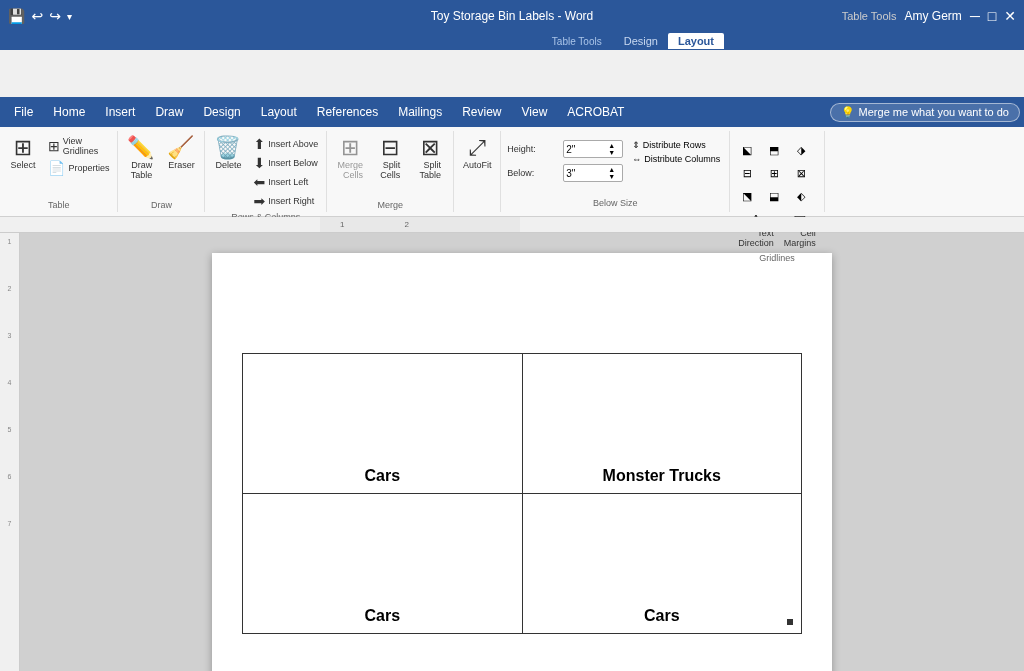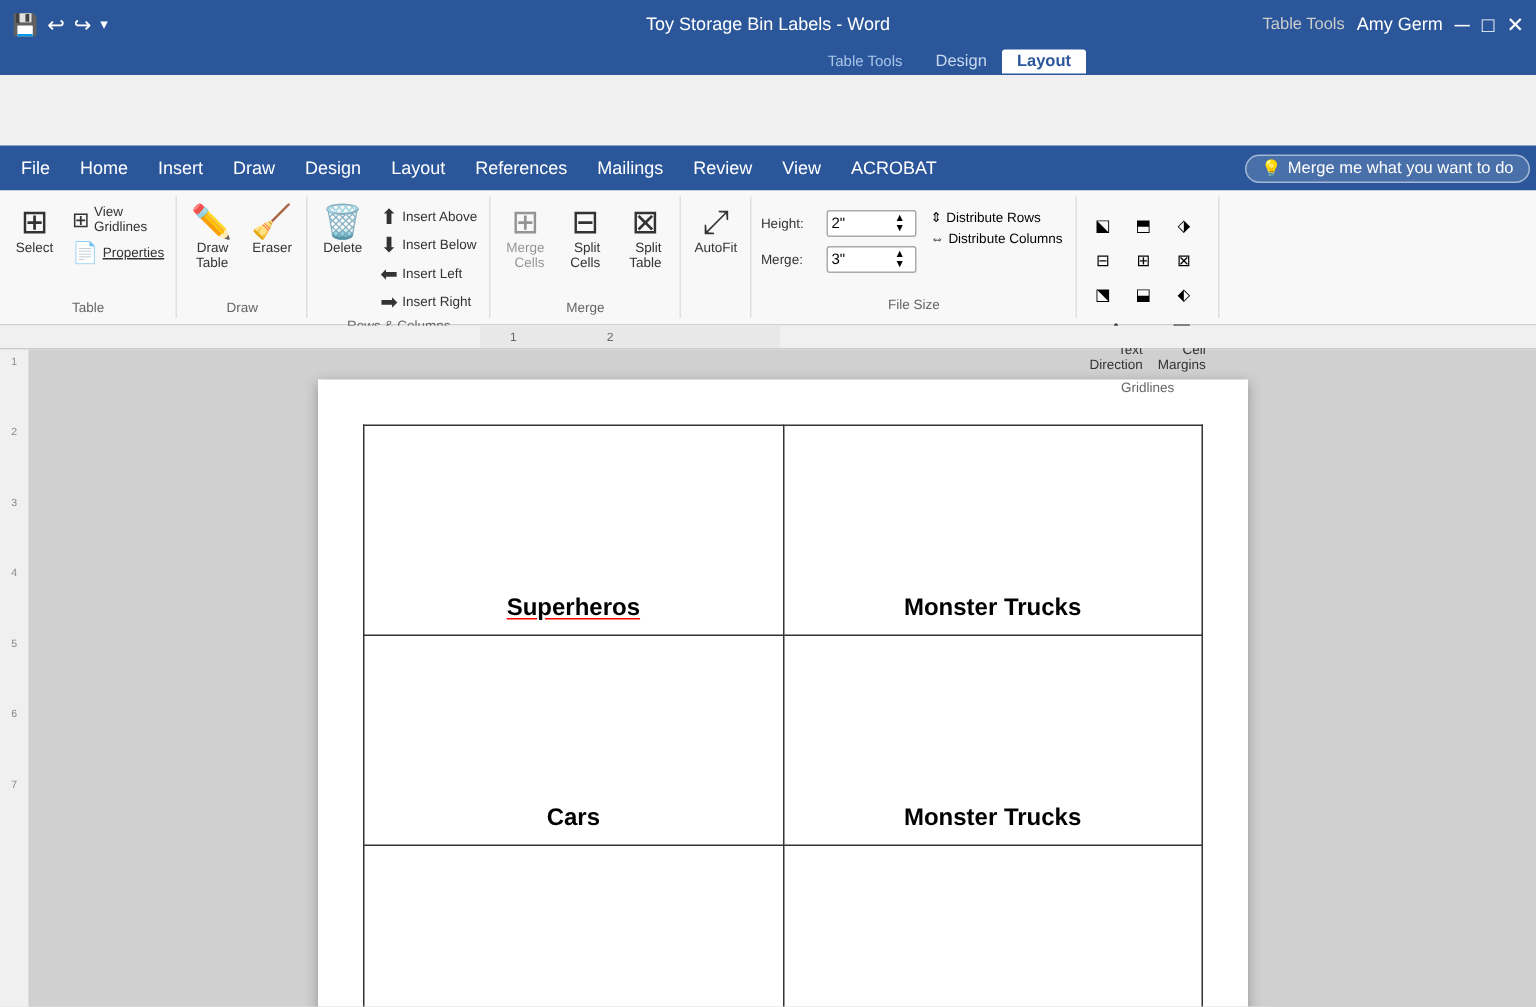--- a/index.html
+++ b/index.html
@@ -104,21 +104,21 @@
       border-radius: 2px;
       font-size: 9px;
       color: #333;
       gap: 3px;
       min-width: 36px;
     }
     .ribbon-btn-sm .btn-icon-sm { font-size: 14px; }
     .cell-size-row {
       display: flex;
       align-items: center;
-      gap: 4px;
+      gap: 16px;
       padding: 1px 0;
     }
     .cell-size-label { font-size: 9px; color: #333; width: 40px; }
     .cell-size-input {
       display: flex;
       align-items: center;
       border: 1px solid #aaa;
       border-radius: 2px;
       background: white;
       padding: 1px 2px;
@@ -301,21 +301,21 @@
         <span class="btn-icon">⊞</span>
         <span class="btn-label">Select</span>
       </div>
       <div style="display:flex; flex-direction:column; gap:2px;">
         <div class="ribbon-btn-sm">
           <span class="btn-icon-sm">⊞</span>
           <span style="font-size:9px;">View<br>Gridlines</span>
         </div>
         <div class="ribbon-btn-sm">
           <span class="btn-icon-sm">📄</span>
-          <span style="font-size:9px;text-decoration:underline;">Properties</span>
+          <span style="font-size:9px;">Properties</span>
         </div>
       </div>
     </div>
     <div class="ribbon-group-label">Table</div>
   </div>
 
   <div class="ribbon-group">
     <div class="ribbon-group-items">
       <div class="ribbon-btn">
         <span class="btn-icon">✏️</span>
@@ -392,42 +392,42 @@
           <span class="cell-size-label">Height:</span>
           <div class="cell-size-input">
             <input type="text" value="2&quot;" style="">
             <div class="spin-btns">
               <span class="spin-btn">▲</span>
               <span class="spin-btn">▼</span>
             </div>
           </div>
         </div>
         <div class="cell-size-row">
-          <span class="cell-size-label">Merge:</span>
+          <span class="cell-size-label">Below:</span>
           <div class="cell-size-input">
             <input type="text" value="3&quot;" style="">
             <div class="spin-btns">
               <span class="spin-btn">▲</span>
               <span class="spin-btn">▼</span>
             </div>
           </div>
         </div>
       </div>
       <div class="distribute-btns">
         <div class="dist-btn">
           <span>⇕</span>
           <span>Distribute Rows</span>
         </div>
         <div class="dist-btn">
           <span>⇔</span>
           <span>Distribute Columns</span>
         </div>
       </div>
     </div>
-    <div class="cell-size-group-label">File Size</div>
+    <div class="cell-size-group-label">Below Size</div>
   </div>
 
   <div class="ribbon-group">
     <div class="ribbon-group-items" style="flex-direction:column; gap:2px;">
       <div class="align-grid">
         <div class="align-btn">⬕</div>
         <div class="align-btn">⬒</div>
         <div class="align-btn">⬗</div>
         <div class="align-btn">⊟</div>
         <div class="align-btn">⊞</div>
@@ -469,28 +469,20 @@
     <span style="margin-top:40px;">3</span>
     <span style="margin-top:40px;">4</span>
     <span style="margin-top:40px;">5</span>
     <span style="margin-top:40px;">6</span>
     <span style="margin-top:40px;">7</span>
   </div>
   <div class="doc-content">
     <div class="page">
       <table class="word-table">
         <tbody>
-          <tr>
-            <td class="underlined">
-              <span>Superheros</span>
-            </td>
-            <td>
-              <span>Monster Trucks</span>
-            </td>
-          </tr>
           <tr>
             <td>
               <span>Cars</span>
             </td>
             <td>
               <span>Monster Trucks</span>
             </td>
           </tr>
           <tr>
             <td>

